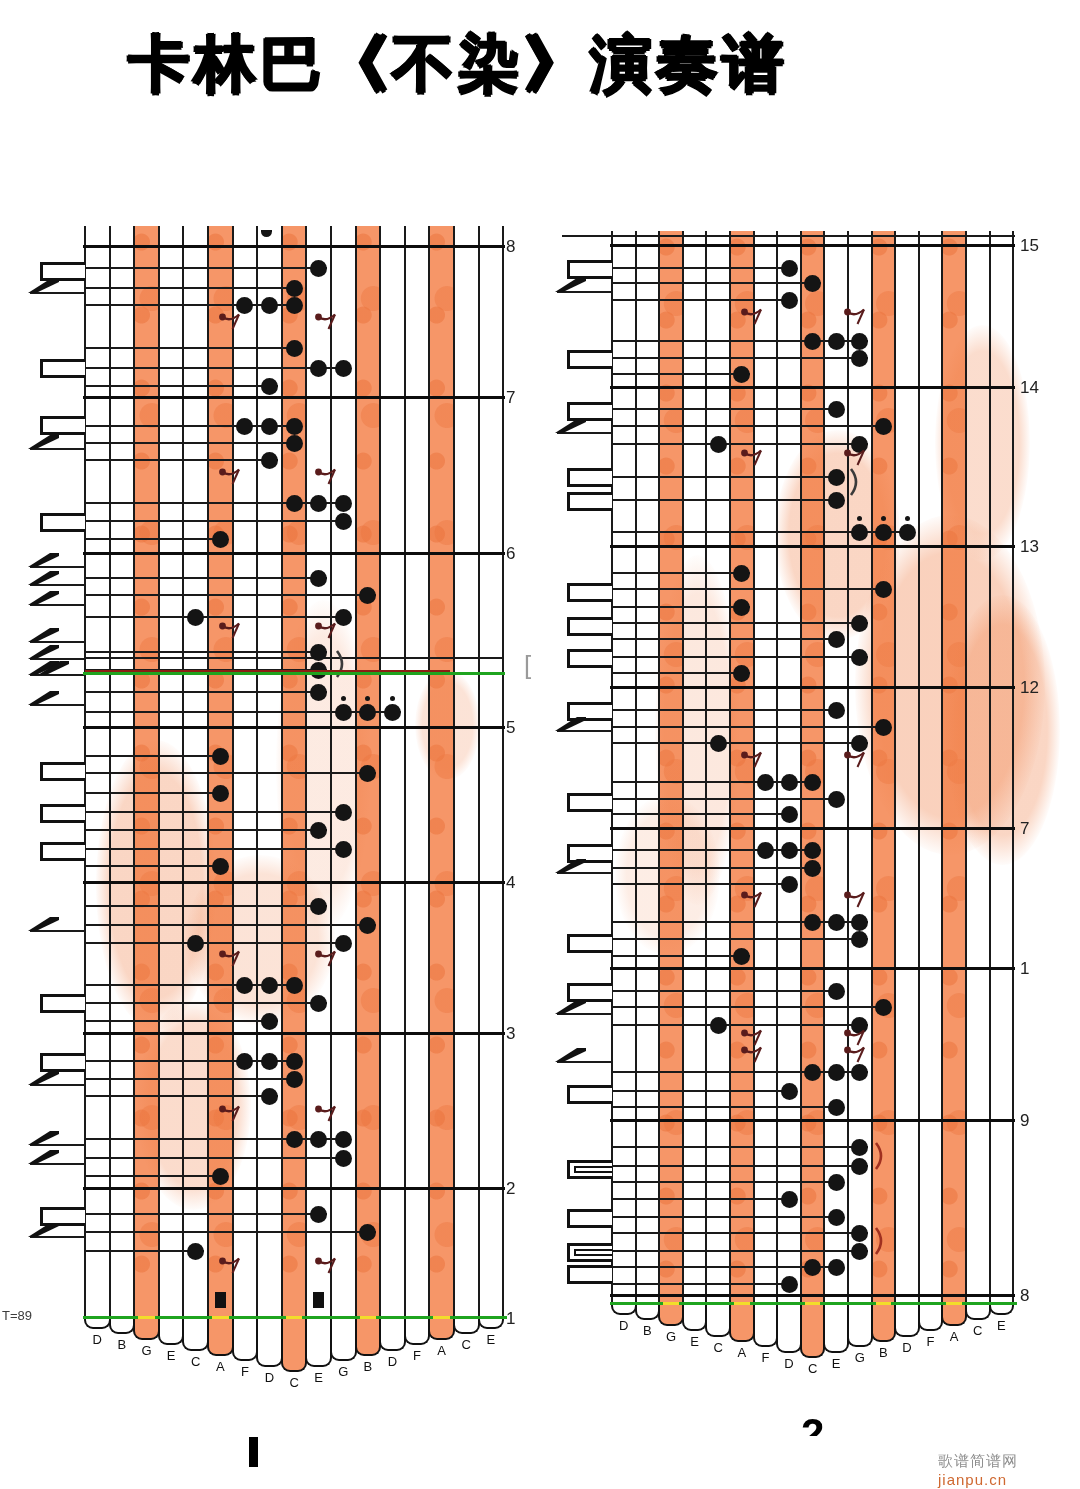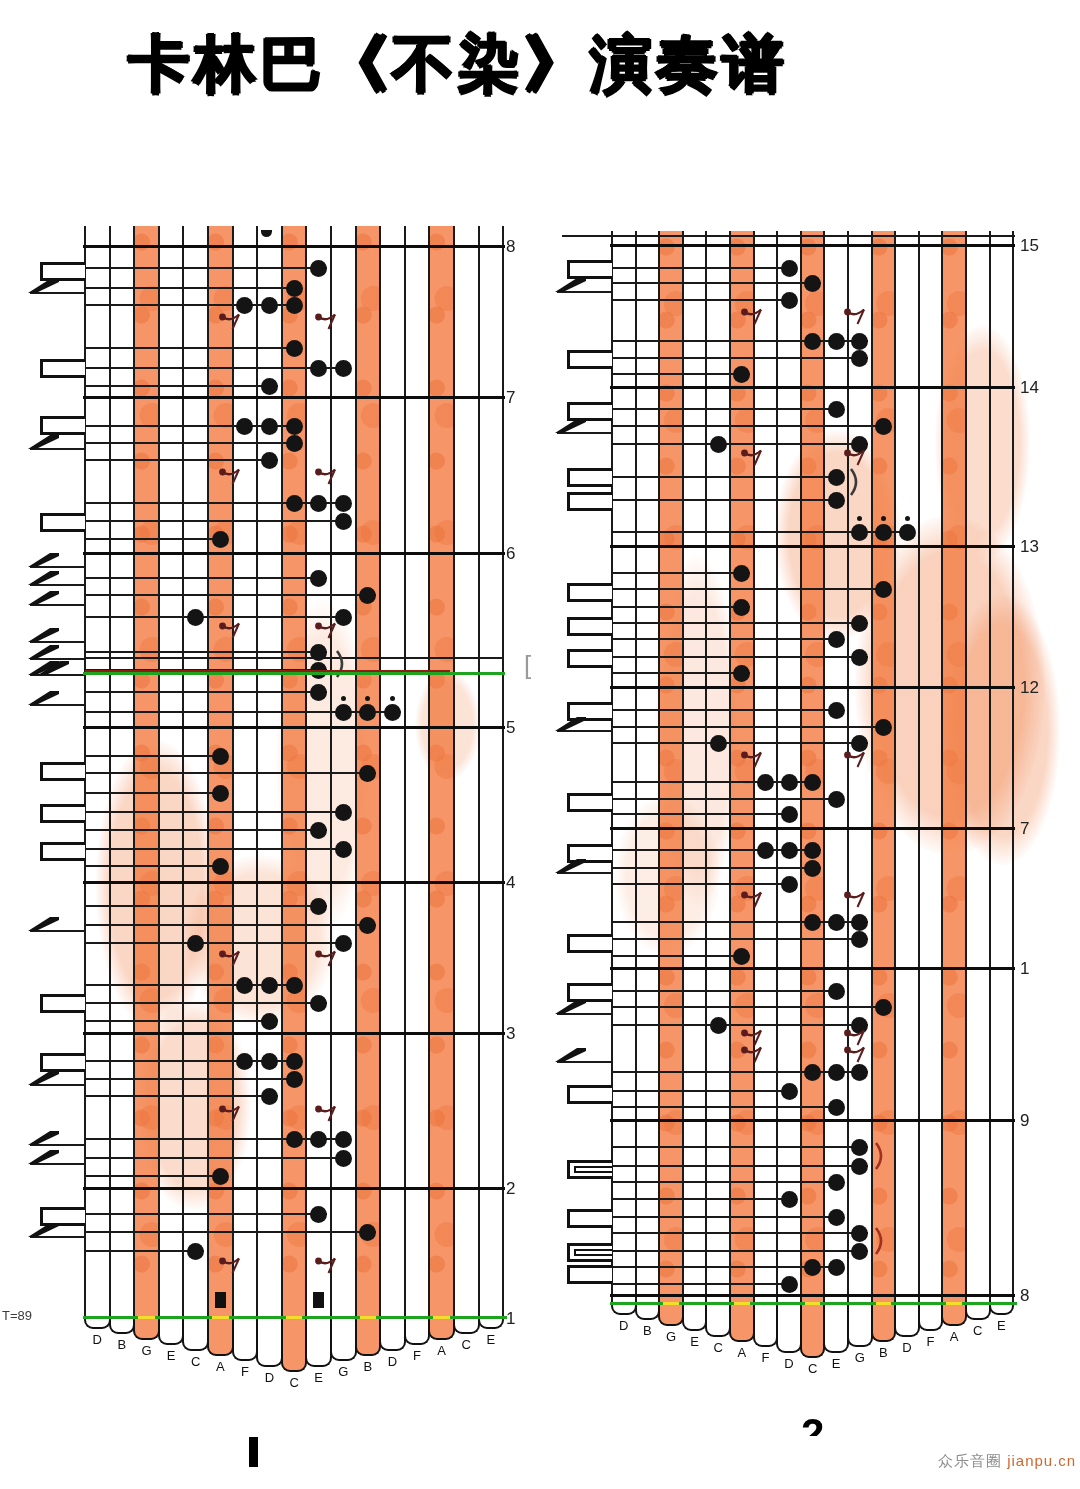--- a/index.html
+++ b/index.html
@@ -682,14 +682,14 @@
       <div class="letter" style="left: 942.4px; top: 1328.8px; width: 23.6px;">A</div>
       <div class="tab" style="left: 965px; top: 1303px; width: 25.6px; height: 17.4px;"></div>
       <div class="letter" style="left: 966px; top: 1323.4px; width: 23.6px;">C</div>
       <div class="tab" style="left: 988.6px; top: 1303px; width: 25.6px; height: 12px;"></div>
       <div class="letter" style="left: 989.6px; top: 1318px; width: 23.6px;">E</div>
     </div>
 
   <div id="tempo" style="left:2px;top:1308px;">T=89</div>
   <div id="page1" style="left:249px;top:1437px;width:9px;height:30px;" title="1"></div>
   <div id="page2" style="left:801px;top:1413px;width:34px;height:23px;"><span>2</span></div>
-  <div id="watermark" style="left:938px;top:1452px;"><span>众乐音圈 </span><span class="wm-orange">jianpu.cn</span></div>
+  <div id="watermark" style="left:938px;top:1452px;"><span>歌谱简谱网 </span><span class="wm-orange">jianpu.cn</span></div>
 </div>
 
 </body></html>

